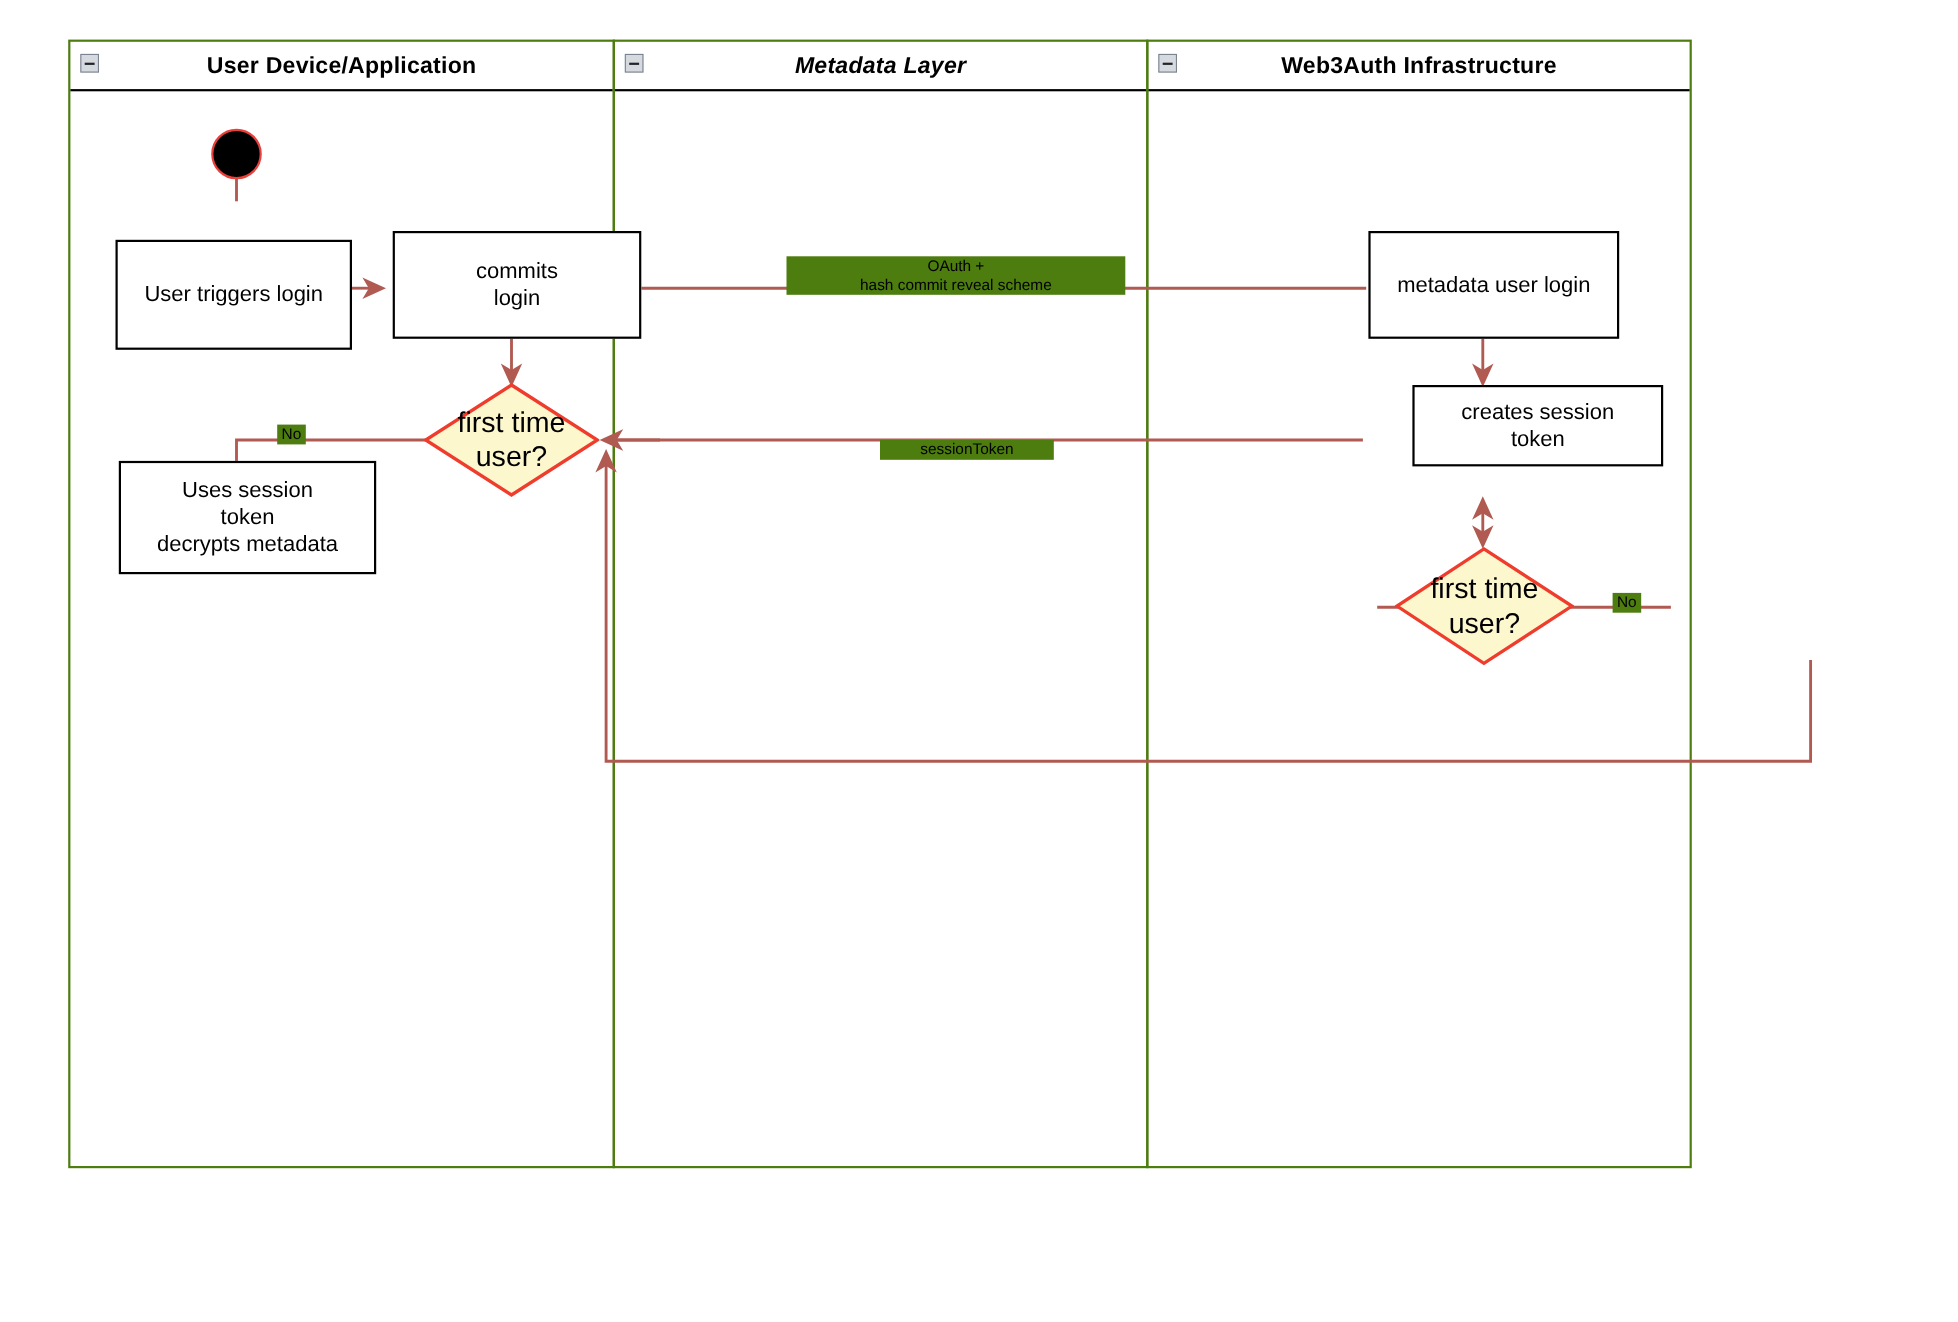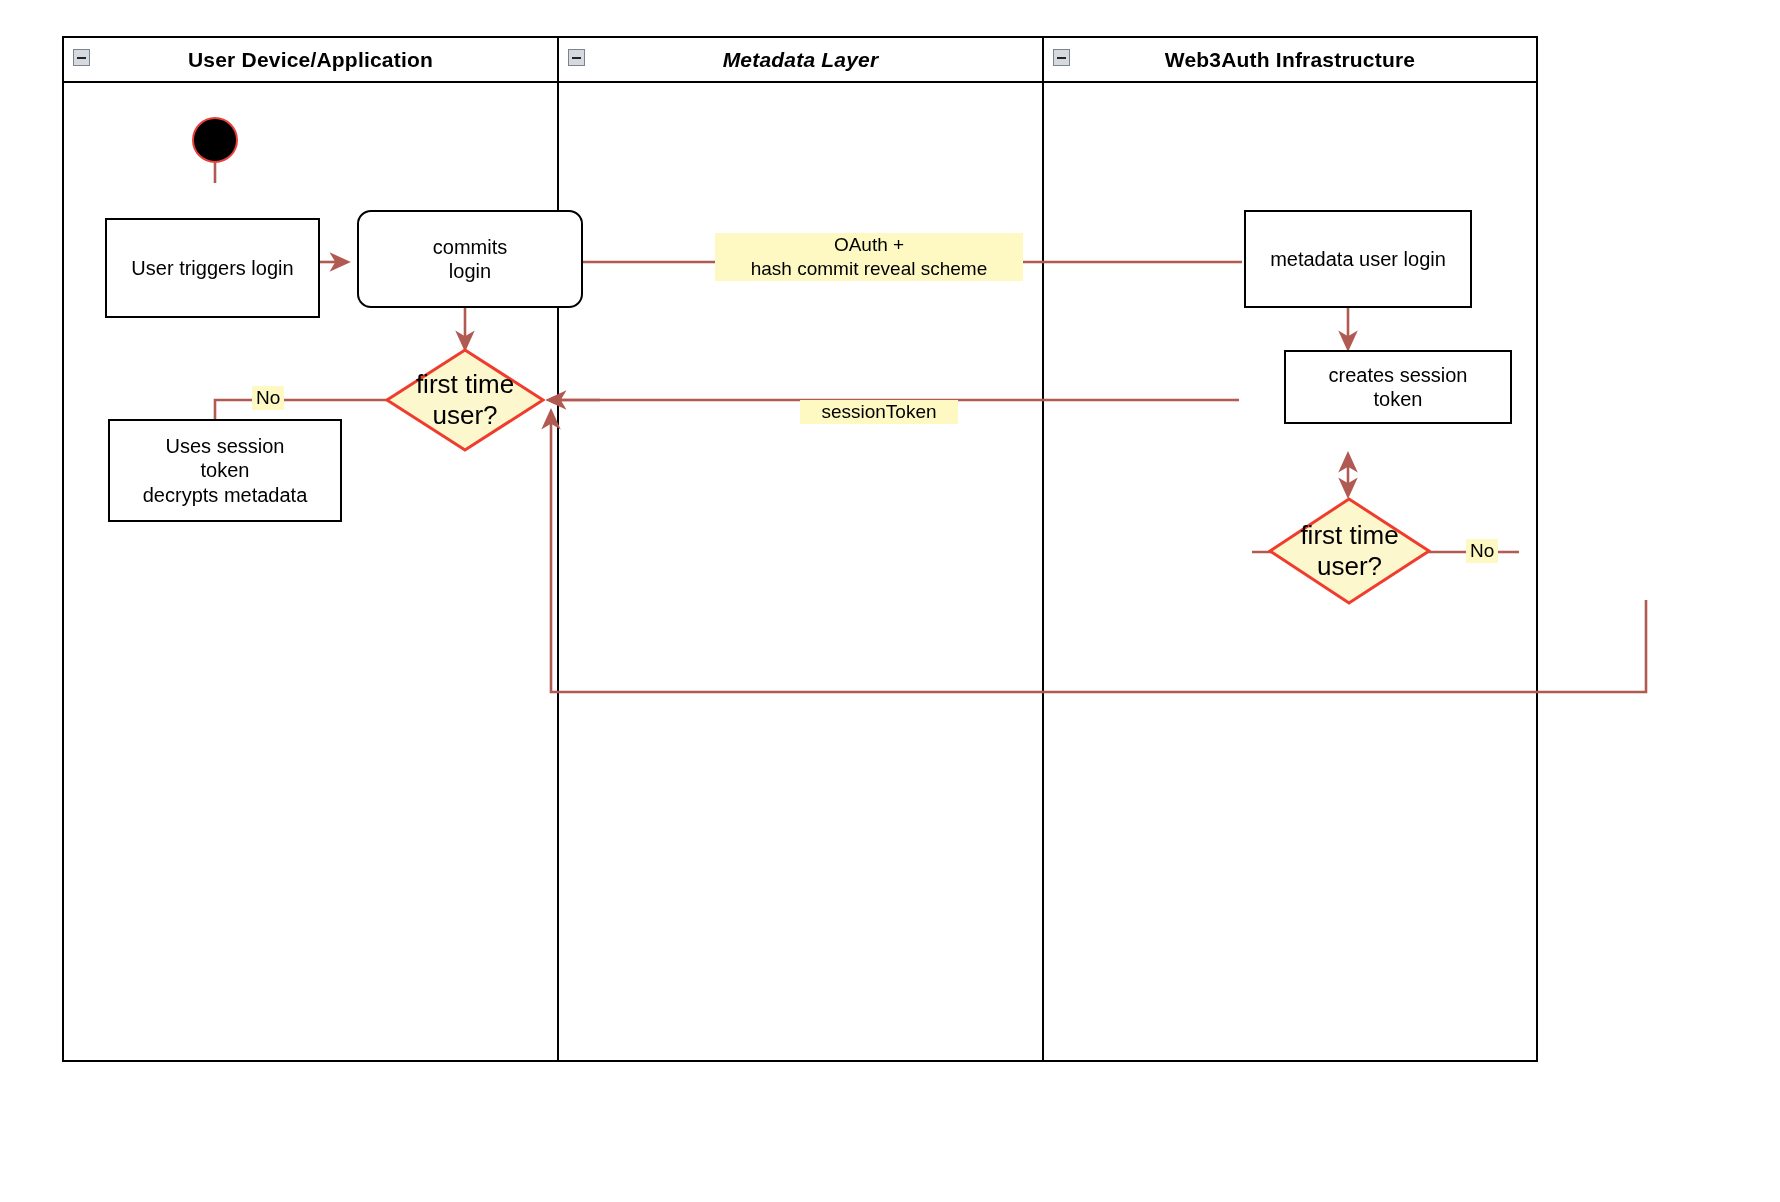--- a/index.html
+++ b/index.html
@@ -13,21 +13,21 @@
     width: 1780px;
     height: 1202px;
     background: #ffffff;
     overflow: hidden;
   }
   
   .lane {
     position: absolute;
     top: 36px;
     height: 1026px;
-    border: 2px solid #000000;
+    border: 2px solid #4d7c0f;
     box-sizing: border-box;
     background: transparent;
   }
   .lane-header {
     position: absolute;
     left: 0;
     top: 0;
     height: 45px;
     width: 100%;
     border-bottom: 2px solid #000000;
@@ -116,23 +116,23 @@
   .edge-layer {
     position: absolute;
     left: 0;
     top: 0;
     width: 1780px;
     height: 1202px;
     pointer-events: none;
   }
   .edge-label {
     position: absolute;
-    font-size: 19px;
-    color: #000000;
-    background: #fef9c3;
+    font-size: 14px;
+    color: #000000;
+    background: #4d7c0f;
     padding: 0 4px;
     text-align: center;
     line-height: 1.25;
     white-space: pre-line;
   }
 </style>
 </head>
 <body>
 
 <div id="canvas">
@@ -194,21 +194,21 @@
     <path d="M 1252 552 L 1519 552" stroke="#b05a52" stroke-width="2.6" fill="none"></path>
 
     
     <path d="M 1646 600 L 1646 692 L 551 692 L 551 412" stroke="#b05a52" stroke-width="2.6" fill="none" marker-end="url(#arrow)"></path>
   </svg>
 
   <div class="start-node" style="left:192px; top:117px;"></div>
 
   <div class="node" style="left:105px; top:218px; width:215px; height:100px;">User triggers login</div>
 
-  <div class="node" style="left:357px; top:210px; width:226px; height:98px;border-radius:14px;">commits
+  <div class="node" style="left:357px; top:210px; width:226px; height:98px;">commits
 login</div>
 
   <div class="decision" style="left:385px; top:348px; width:160px; height:104px;">
     <svg width="160" height="104" viewBox="0 0 160 104">
       <polygon points="80,2 158,52 80,102 2,52" fill="#fdf7cd" stroke="#ef3c2d" stroke-width="3"></polygon>
     </svg>
     <div class="dec-label">first time
 user?</div>
   </div>
 

